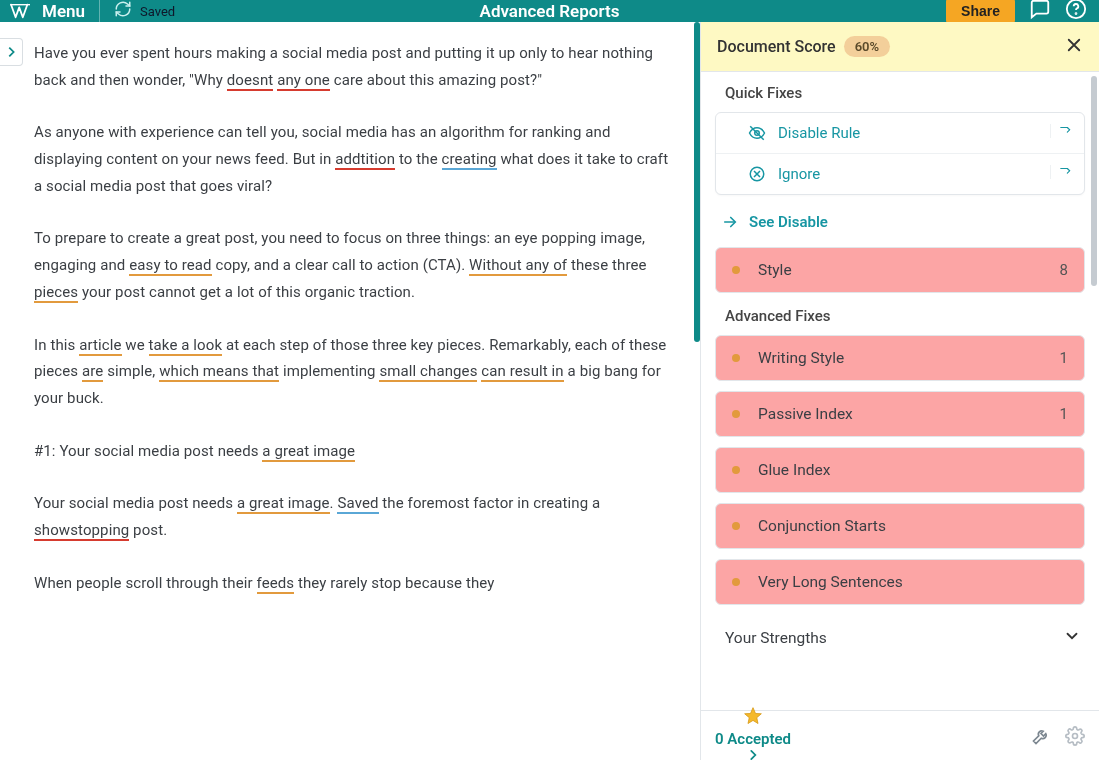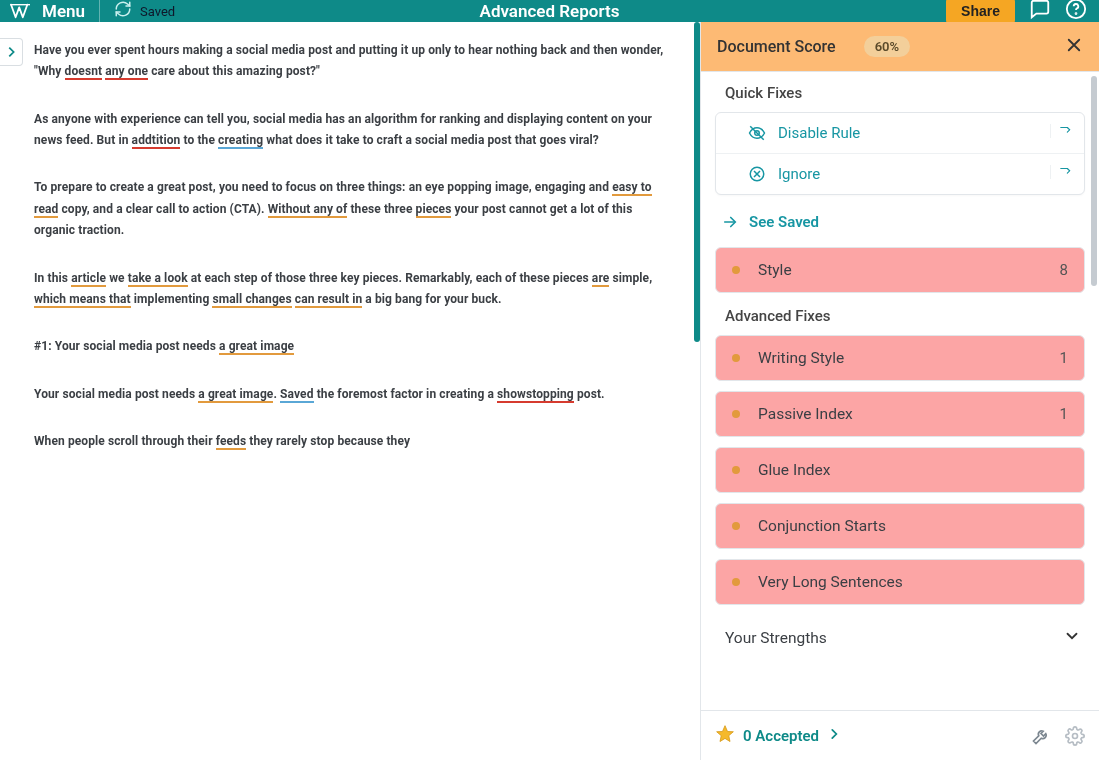--- a/index.html
+++ b/index.html
@@ -28,23 +28,22 @@
     background:#f5a623; color:#222; font-size:14px; font-weight:600;
     padding:5px 15px; border-radius:4px; border:none; cursor:pointer;
   }
   .hicon { width:22px; height:22px; display:flex; align-items:center; justify-content:center; cursor:pointer; color:#fff; }
 
   
   .main { display:flex; height: calc(100% - 39px); }
   .editor-pane { flex:1; position:relative; overflow:hidden; }
   .editor-scroll { height:100%; overflow-y:auto; padding: 18px 28px 18px 34px; }
   .editor-scroll p {
-    color:#3b3f44; font-size:12px; line-height:1.78; margin-bottom:26px;
+    color:#3b3f44; font-size:15px; line-height:1.78; margin-bottom:26px;
     letter-spacing:0.1px;
-    font-weight:bold;
   }
   .ul-red { border-bottom:2px solid #d63b2f; padding-bottom:0px; }
   .ul-blue { border-bottom:2px solid #5aa7d6; padding-bottom:0px; }
   .ul-orange { border-bottom:2px solid #e29a3d; padding-bottom:0px; }
 
   .editor-thin-scroll {
     position:absolute; right:0; top:0; width:6px; height:100%; background:transparent;
   }
   .editor-thin-scroll .thumb {
     position:absolute; right:0; top:0; width:6px; height:320px; background:#0e8a88; border-radius:3px;
@@ -57,22 +56,22 @@
     display:flex; align-items:center; justify-content:center; cursor:pointer; z-index:5;
   }
   .collapse-handle svg { width:10px; height:14px; stroke:#0e8a88; }
 
   
   .side-panel {
     width:399px; border-left:1px solid #e2e6ea; background:#fff; display:flex; flex-direction:column;
     position:relative;
   }
   .panel-header {
-    height:50px; background:#fdba74; border-bottom:1px solid #e2e6ea;
-    display:flex; align-items:center; padding:0 16px; gap:28px;
+    height:50px; background:#fef9c3; border-bottom:1px solid #e2e6ea;
+    display:flex; align-items:center; padding:0 16px; gap:8px;
   }
   .panel-header .ph-title { font-size:16px; color:#333; font-weight:500; }
   .score-badge {
     background:#f3cf9a; color:#5a4a2a; font-size:13px; font-weight:600;
     padding:3px 11px; border-radius:12px;
   }
   .close-x { margin-left:auto; cursor:pointer; color:#333; }
 
   .panel-body { flex:1; overflow-y:auto; padding: 12px 14px 6px 14px; position:relative; }
   .panel-body::-webkit-scrollbar { width:8px; }
@@ -123,21 +122,21 @@
   }
   .panel-vscroll .pthumb {
     position:absolute; right:0; top:0; width:6px; height:210px; background:#c5cbd1; border-radius:3px;
   }
 
   
   .panel-footer {
     height:50px; border-top:1px solid #e2e6ea; background:#fff;
     display:flex; align-items:center; padding:0 14px; gap:10px;
   }
-  .accepted { display:flex; align-items:center; gap:8px; color:#0e8a88; font-size:15px; font-weight:600; cursor:pointer; }
+  .accepted { display:flex; align-items:center; color:#0e8a88; font-size:15px; font-weight:600; cursor:pointer;flex-direction:column; }
   .footer-icons { margin-left:auto; display:flex; gap:14px; color:#9aa2a9; }
   .ficon { width:20px; height:20px; cursor:pointer; }
 
 </style>
 </head>
 <body>
 
 <div class="header">
   <div class="logo">
     <svg viewBox="0 0 24 20" fill="none" stroke="#fff" stroke-width="2">
@@ -263,21 +262,21 @@
               </svg>
           </span>
         </div>
       </div>
 
       <div class="see-report">
         <svg width="18" height="18" viewBox="0 0 24 24" fill="none" stroke="#1796a3" stroke-width="2.2" stroke-linecap="round">
             <path d="M5 12h13"></path>
             <path d="M13 6l6 6-6 6"></path>
           </svg>
-        <span>See Saved</span>
+        <span>See Disable</span>
       </div>
 
       <div class="fix-card">
         <span class="dot"></span>
         <span class="fix-label">Style</span>
         <span class="fix-count">8</span>
       </div>
 
       <div class="section-title" style="margin-top:14px;">Advanced Fixes</div>
 

